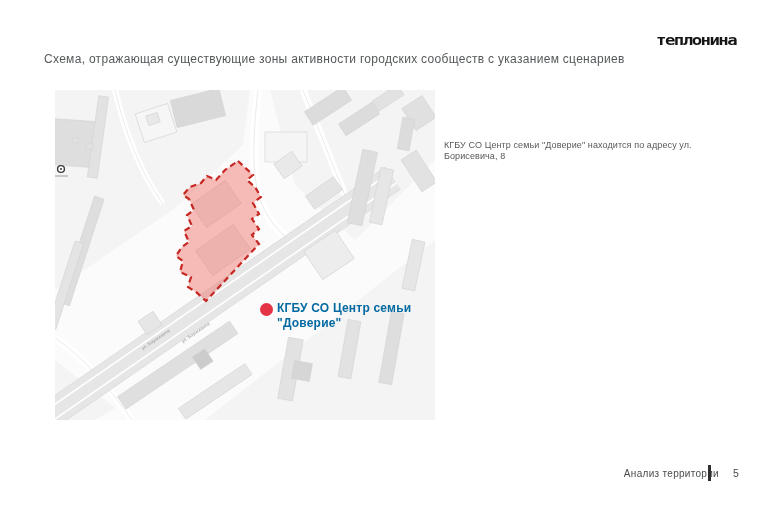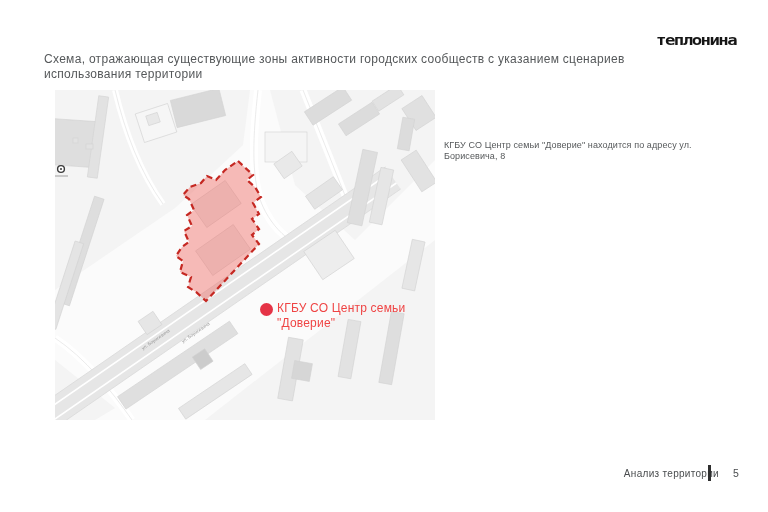--- a/index.html
+++ b/index.html
@@ -20,21 +20,21 @@
     transform-origin:left top;white-space:nowrap;
   }
   
   .map{position:absolute;left:55px;top:90px;width:380px;height:330px;}
   .map svg{display:block;width:380px;height:330px;}
   .map-dot{
     position:absolute;left:205px;top:213px;width:13px;height:13px;border-radius:50%;
   }
   .map-label{
     position:absolute;left:222px;top:211px;width:170px;
-    font-weight:normal;font-size:12px;line-height:14.5px;letter-spacing:.2px;color:#ef4444;
+    font-weight:bold;font-size:12px;line-height:14.5px;letter-spacing:.2px;color:#0369a1;
   }
   .map-label span{display:block;}
   
   .content{
     position:absolute;left:444px;top:140px;width:254px;
     font-size:9px;line-height:10.5px;letter-spacing:.1px;color:#56595b;
   }
   .content p{margin:0 0 9px 0;}
   
   .footer-label{
@@ -48,21 +48,20 @@
     position:absolute;left:733px;top:467px;font-size:10.5px;color:#4a4d4f;
   }
 </style>
 </head>
 <body>
 
 <div class="slide">
 
   <div class="title">
     <span>Схема, отражающая существующие зоны активности городских сообществ с указанием сценариев</span>
-    <span>использования территории</span>
   </div>
 
   <div class="logo">теплонина</div>
 
   <div class="map">
     <svg viewBox="0 0 380 330">
       <rect width="380" height="330" fill="#fbfbfb"></rect>
 
       <g fill="#f4f4f4" stroke="none">
         <polygon points="0,0 195,0 188,55 120,118 0,200"></polygon>

